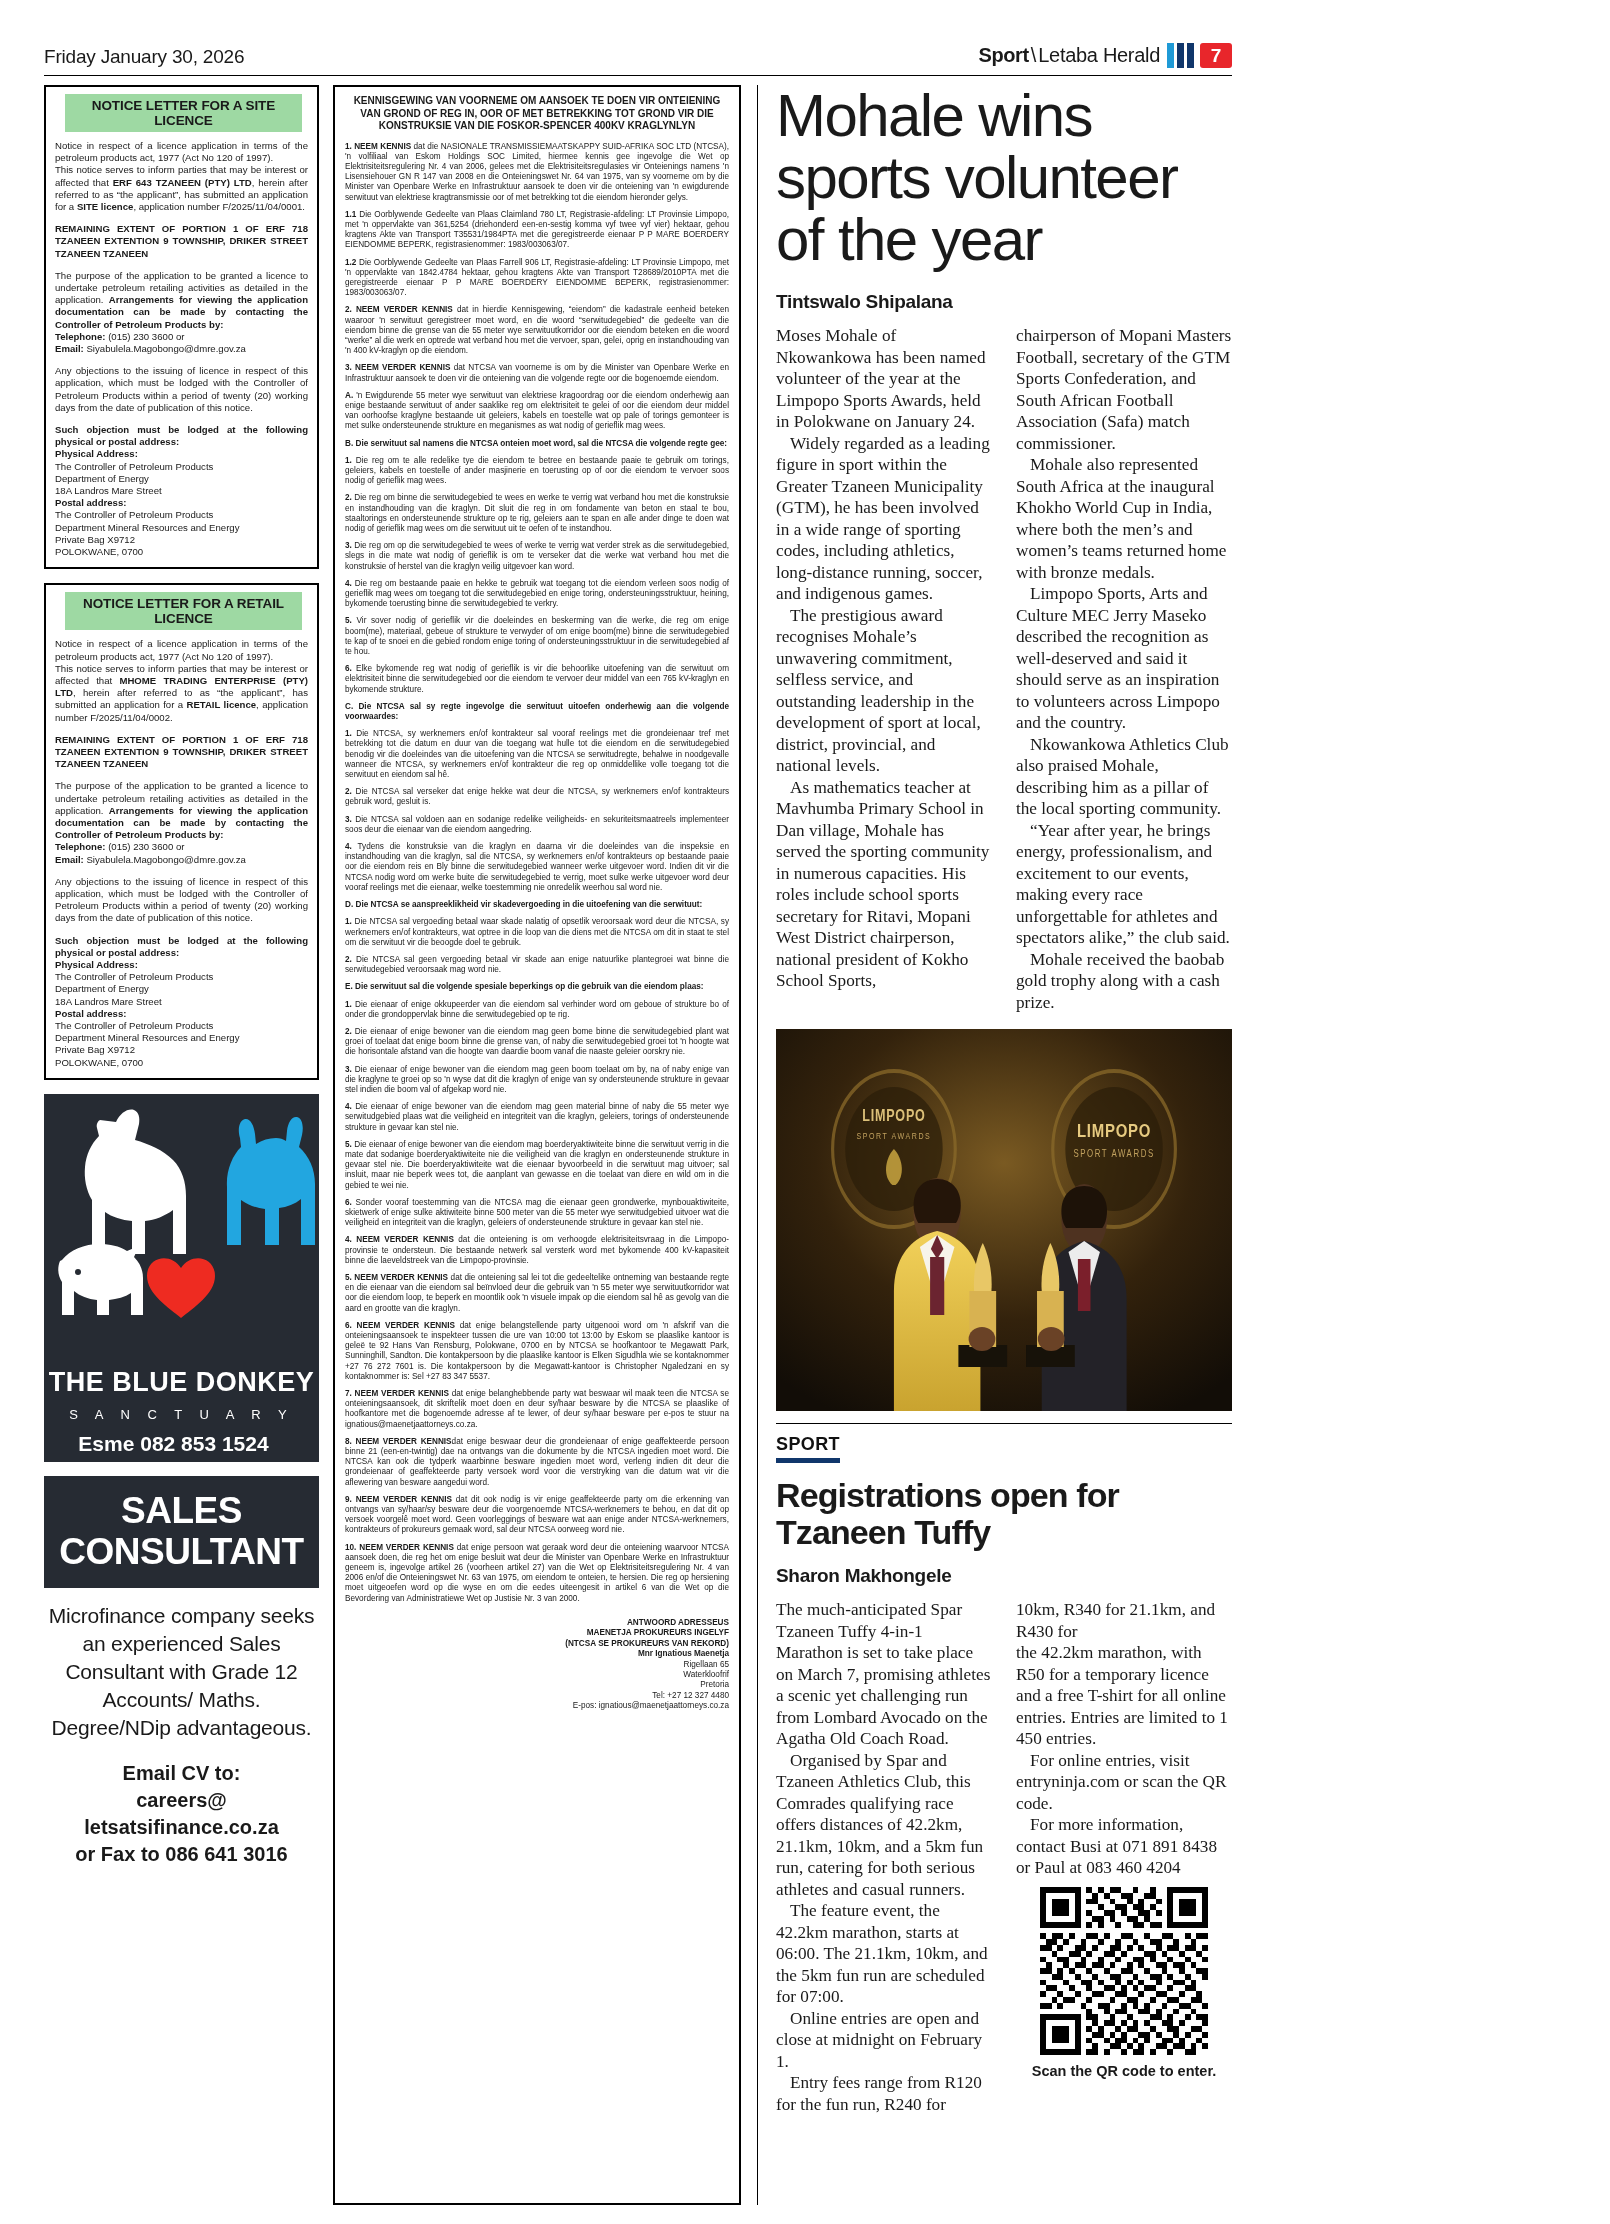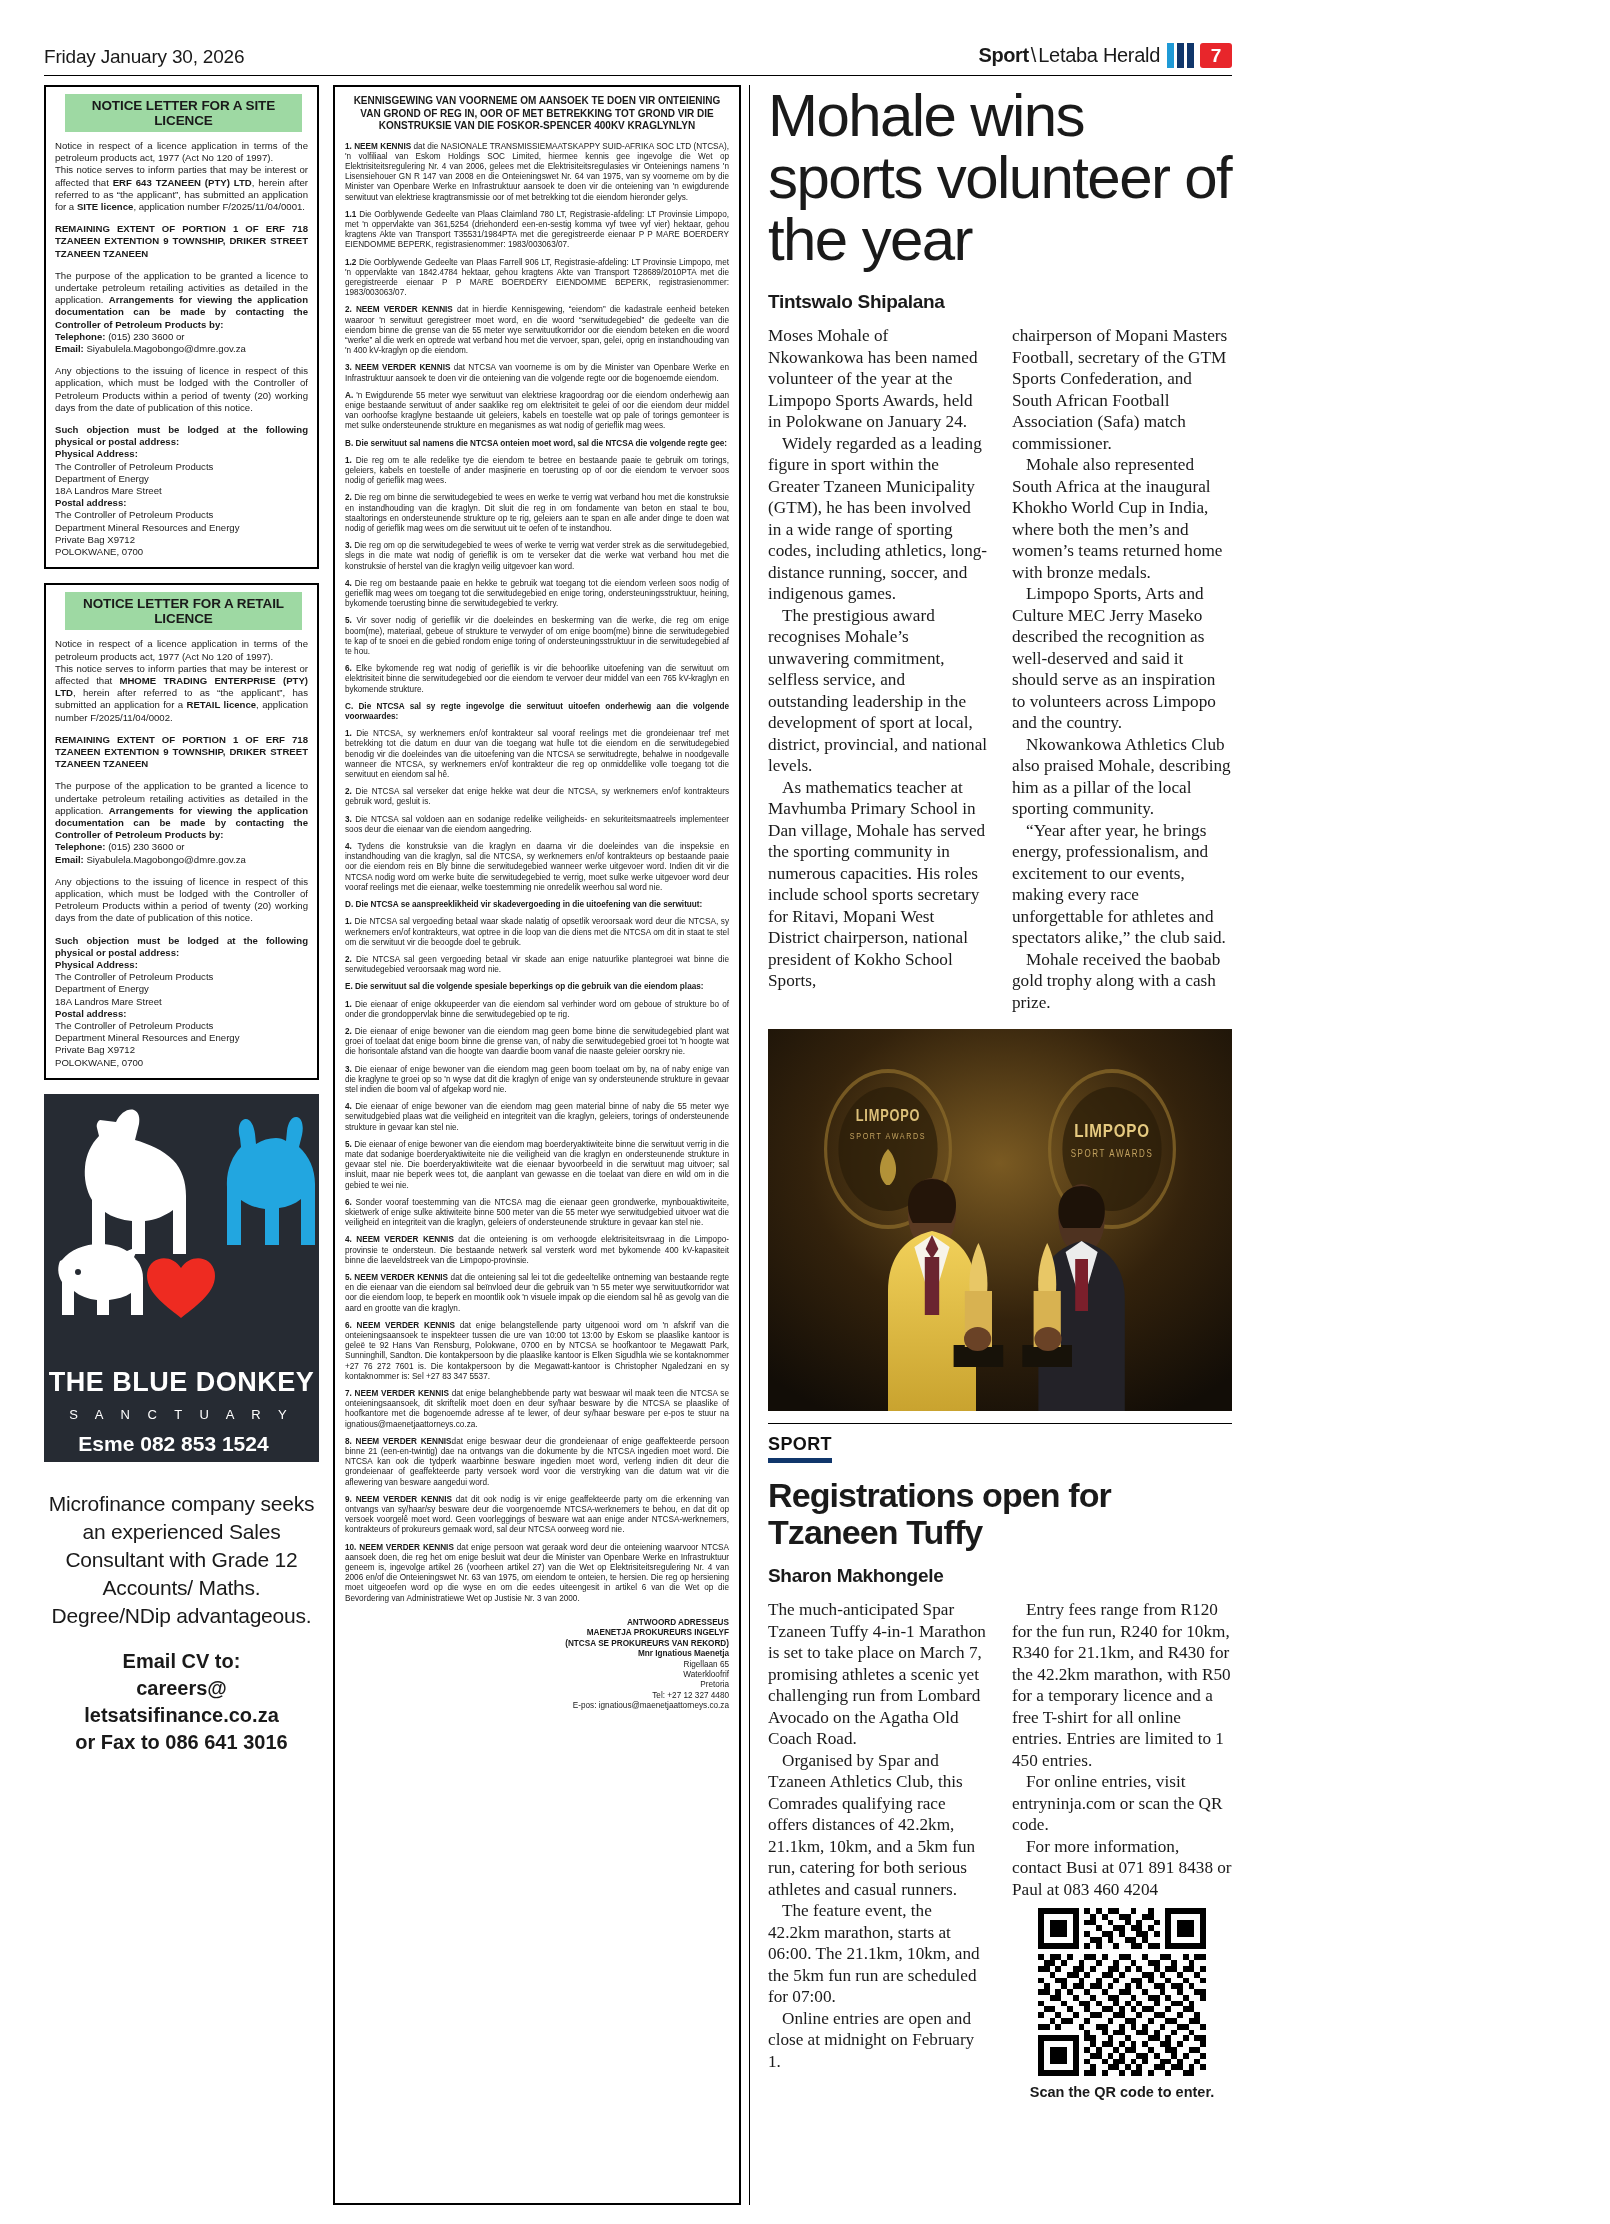--- a/index.html
+++ b/index.html
@@ -178,20 +178,24 @@
           <circle fill="#262b33" cx="34" cy="172" r="3"></circle>
 
           <path fill="#ee2b21" d="M137 168 c-10-16-34-12-34 8 c0 18 22 32 34 42 c12-10 34-24 34-42 c0-20-24-24-34-8 z"></path>
         </svg>
         <div class="brand">THE BLUE DONKEY</div>
         <div class="sub">S A N C T U A R Y</div>
         <div class="phone">Esme 082 853 1524</div>
       </div>
 
       <div class="ad-sales">
+        <div class="banner">
+          <div>SALES</div>
+          <div>CONSULTANT</div>
+        </div>
         <div class="body">Microfinance company seeks an experienced Sales Consultant with Grade 12 Accounts/ Maths. Degree/NDip advantageous.</div>
         <div class="cta">
           <div>Email CV to:</div>
           <div>careers@</div>
           <div>letsatsifinance.co.za</div>
           <div>or Fax to 086 641 3016</div>
         </div>
       </div>
     </div>
 
@@ -242,21 +246,21 @@
           <div>Mnr Ignatious Maenetja</div>
           <div class="norm">Rigellaan 65</div>
           <div class="norm">Waterkloofrif</div>
           <div class="norm">Pretoria</div>
           <div class="norm">Tel: +27 12 327 4480</div>
           <div class="norm">E-pos: ignatious@maenetjaattorneys.co.za</div>
         </div>
       </div>
     </div>
 
-    <div class="col-sport vrule" style="padding-left:18px;margin-left:8px;">
+    <div class="col-sport vrule" style="padding-left:18px;">
 
       <h1 class="headline">Mohale wins sports volunteer of the year</h1>
       <div class="byline">Tintswalo Shipalana</div>
 
       <div class="two-col story">
         <div>
           <p>Moses Mohale of Nkowankowa has been named volunteer of the year at the Limpopo Sports Awards, held in Polokwane on January 24.</p>
           <p>Widely regarded as a leading figure in sport within the Greater Tzaneen Municipality (GTM), he has been involved in a wide range of sporting codes, including athletics, long-distance running, soccer, and indigenous games.</p>
           <p>The prestigious award recognises Mohale’s unwavering commitment, selfless service, and outstanding leadership in the development of sport at local, district, provincial, and national levels.</p>
           <p>As mathematics teacher at Mavhumba Primary School in Dan village, Mohale has served the sporting community in numerous capacities. His roles include school sports secretary for Ritavi, Mopani West District chairperson, national president of Kokho School Sports,</p>

